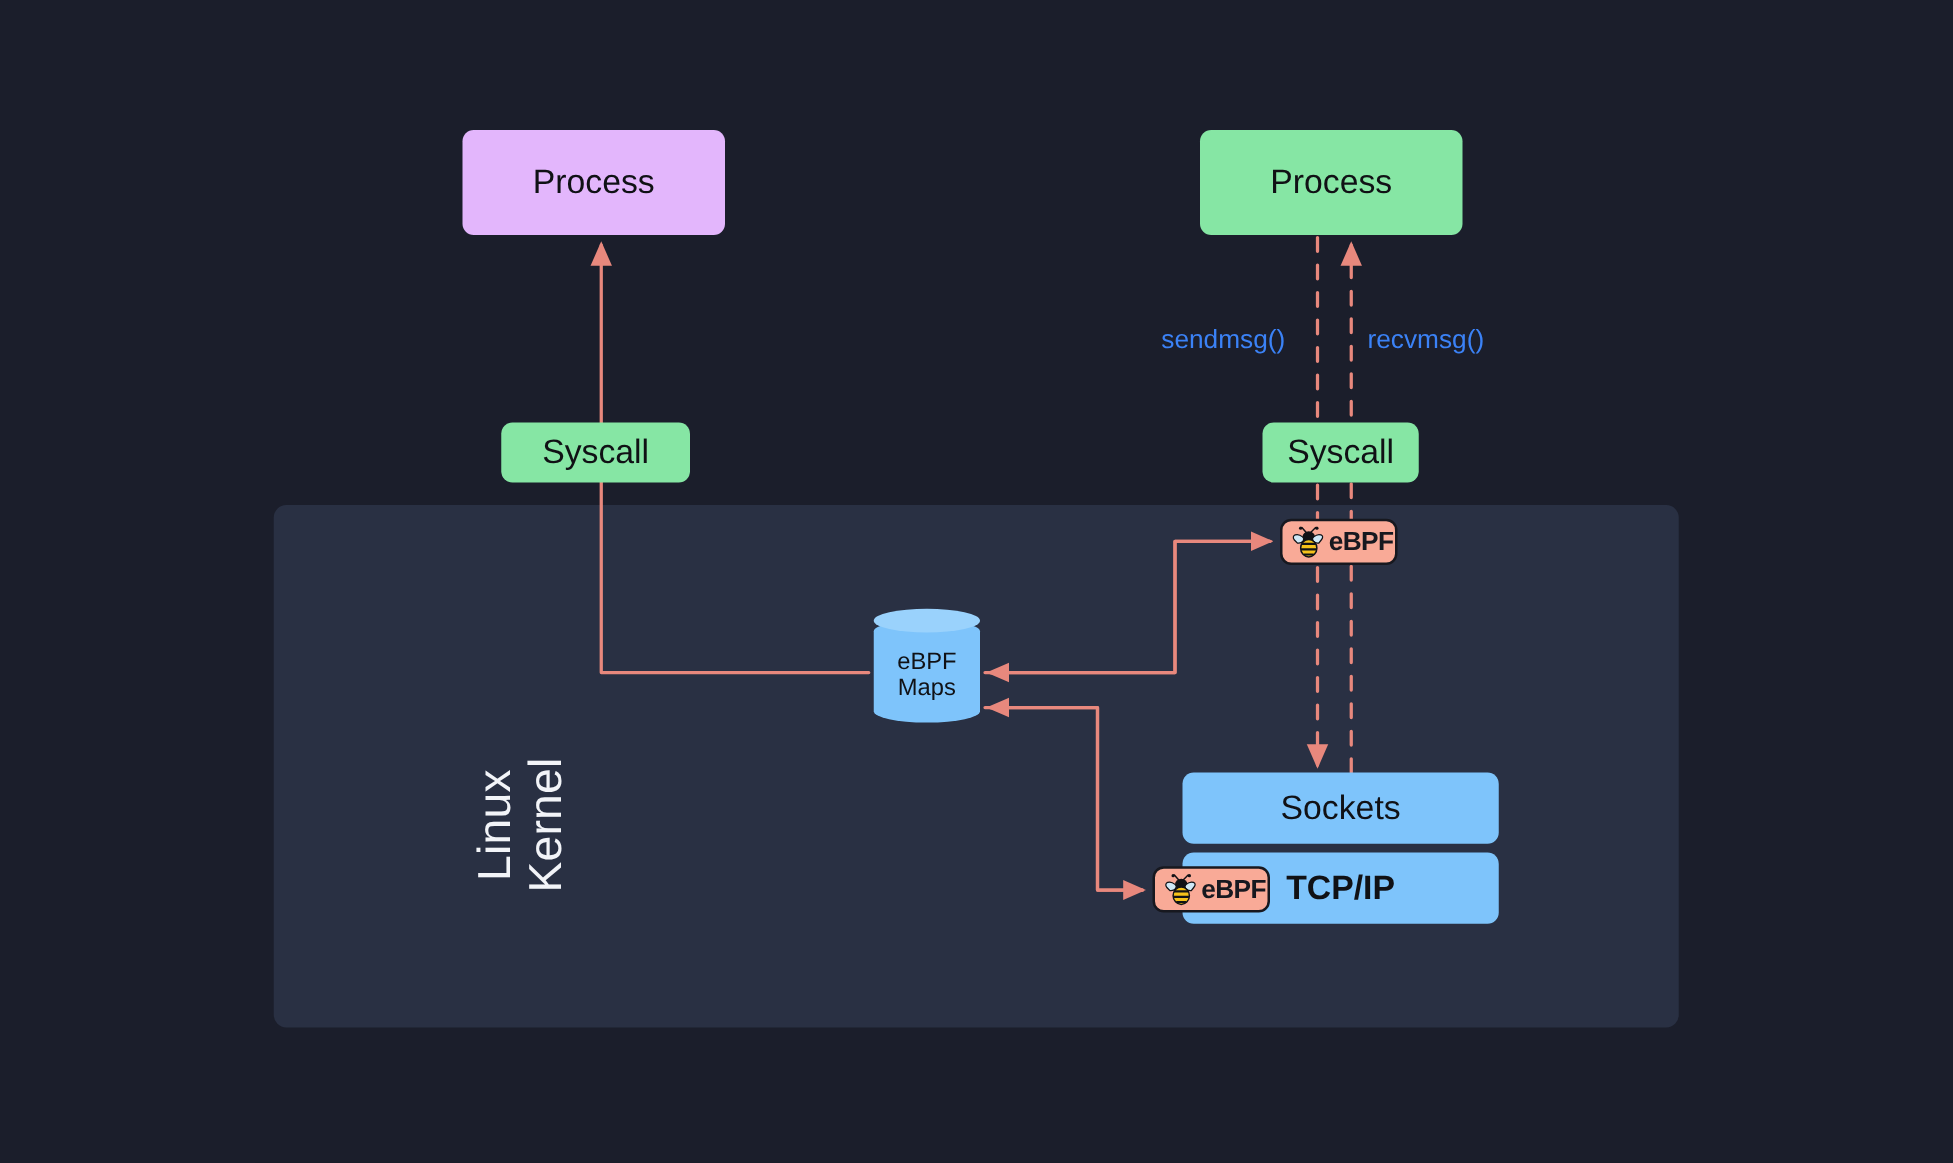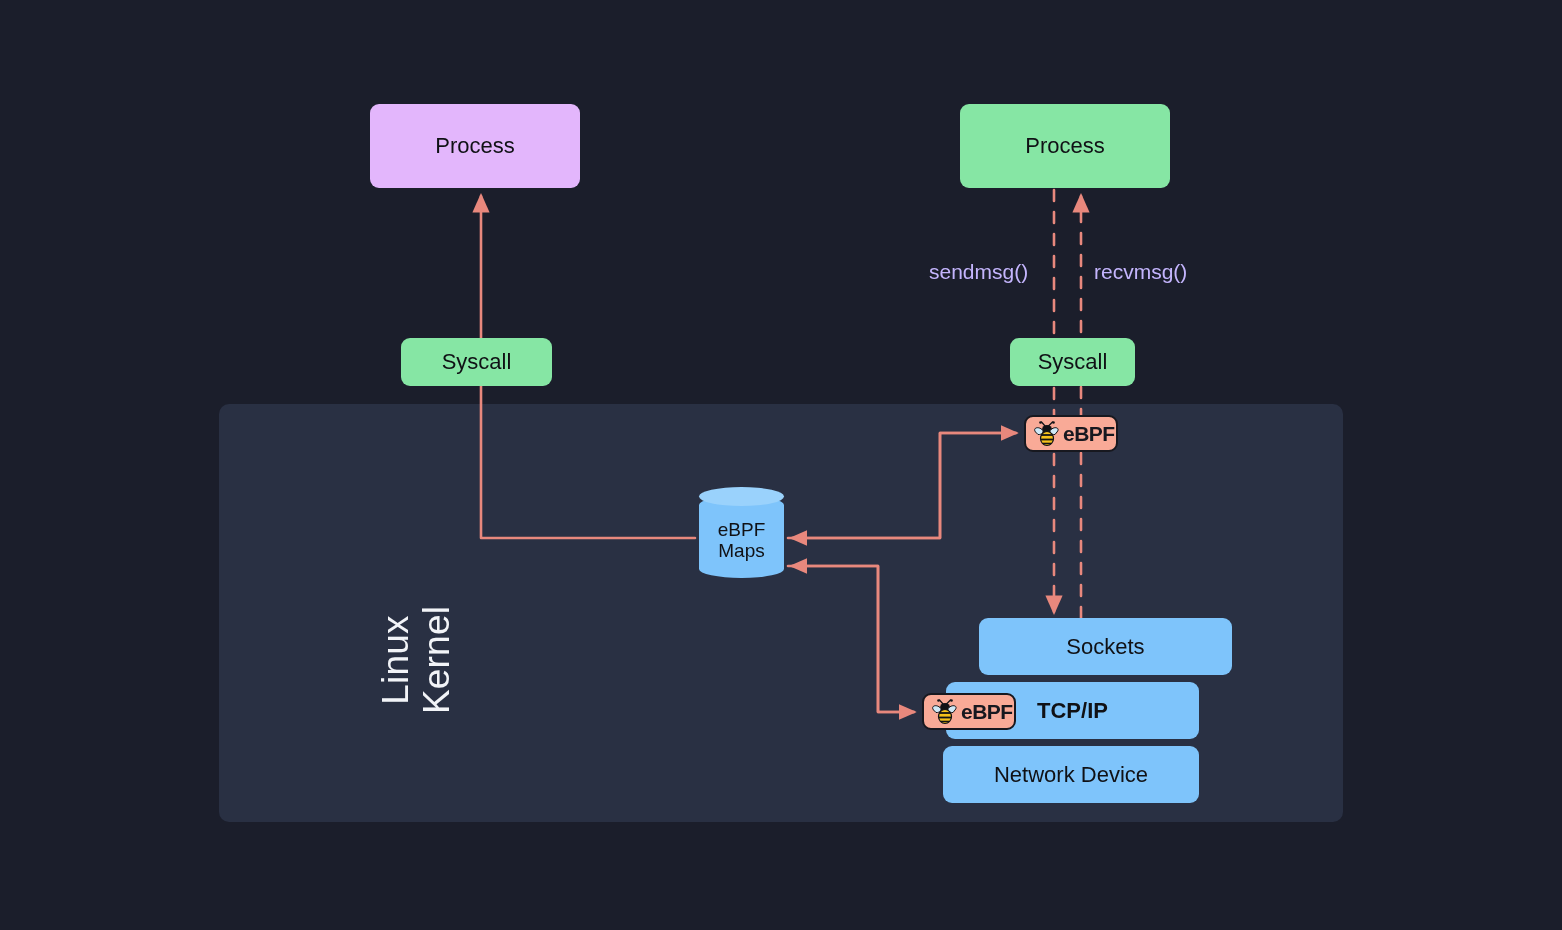--- a/index.html
+++ b/index.html
@@ -48,34 +48,34 @@
   }
 
   
   .node {
     position: absolute;
     display: flex;
     align-items: center;
     justify-content: center;
     border-radius: 9px;
     color: #101115;
-    font-size: 22px;
+    font-size: 27px;
     text-align: center;
     line-height: 1.18;
   }
   .node.purple { background: #e3b6fc; }
   .node.green  { background: #86e6a4; }
   .node.blue   { background: #7ec4fb; }
 
   .node-process-left  { left: 370px;  top: 104px; width: 210px; height: 84px; }
   .node-process-right { left: 960px;  top: 104px; width: 210px; height: 84px; }
   .node-syscall-left  { left: 401px;  top: 338px; width: 151px; height: 48px; }
   .node-syscall-right { left: 1010px; top: 338px; width: 125px; height: 48px; }
 
-  .node-sockets   { left: 946px; top: 618px; width: 253px; height: 57px; margin-left: 33px; }
+  .node-sockets   { left: 946px; top: 618px; width: 253px; height: 57px; }
   .node-tcpip     { left: 946px; top: 682px; width: 253px; height: 57px; font-weight: bold; }
   .node-netdevice { left: 943px; top: 746px; width: 256px; height: 57px; }
 
   
   .cylinder {
     position: absolute;
     left: 699px; top: 487px;
     width: 85px; height: 100px;
   }
   .cyl-body {
@@ -128,21 +128,21 @@
     font-size: 21px;
     font-weight: bold;
     letter-spacing: -0.5px;
     line-height: 1;
   }
   .bee-icon { width: 30px; height: 26px; flex: 0 0 auto; }
 
   
   .edge-label {
     position: absolute;
-    color: #c4b5fd;
+    color: #3b82f6;
     font-size: 21px;
     white-space: nowrap;
   }
   .label-sendmsg { left: 929px;  top: 260px; }
   .label-recvmsg { left: 1094px; top: 260px; text-align: right; }
 </style>
 </head>
 <body>
 
 <div id="stage">
@@ -187,21 +187,20 @@
 
   <div class="cylinder">
     <div class="cyl-body"></div>
     <div class="cyl-top"></div>
     <div class="cyl-text">eBPF
 Maps</div>
   </div>
 
   <div class="node blue node-sockets">Sockets</div>
   <div class="node blue node-tcpip">TCP/IP</div>
-  <div class="node blue node-netdevice">Network Device</div>
 
   <div class="ebpf-badge ebpf-badge-top">
     <svg class="bee-icon" viewBox="0 0 60 52" xmlns="http://www.w3.org/2000/svg">
       <g stroke="#111216" stroke-width="2.4" stroke-linecap="round" fill="none">
         <path d="M26 10 L19 2"></path>
         <path d="M33 10 L41 2"></path>
       </g>
       <circle cx="17" cy="3" r="2.6" fill="#111216"></circle>
       <circle cx="43" cy="3" r="2.6" fill="#111216"></circle>
       <ellipse cx="30" cy="17" rx="10" ry="9" fill="#111216"></ellipse>

